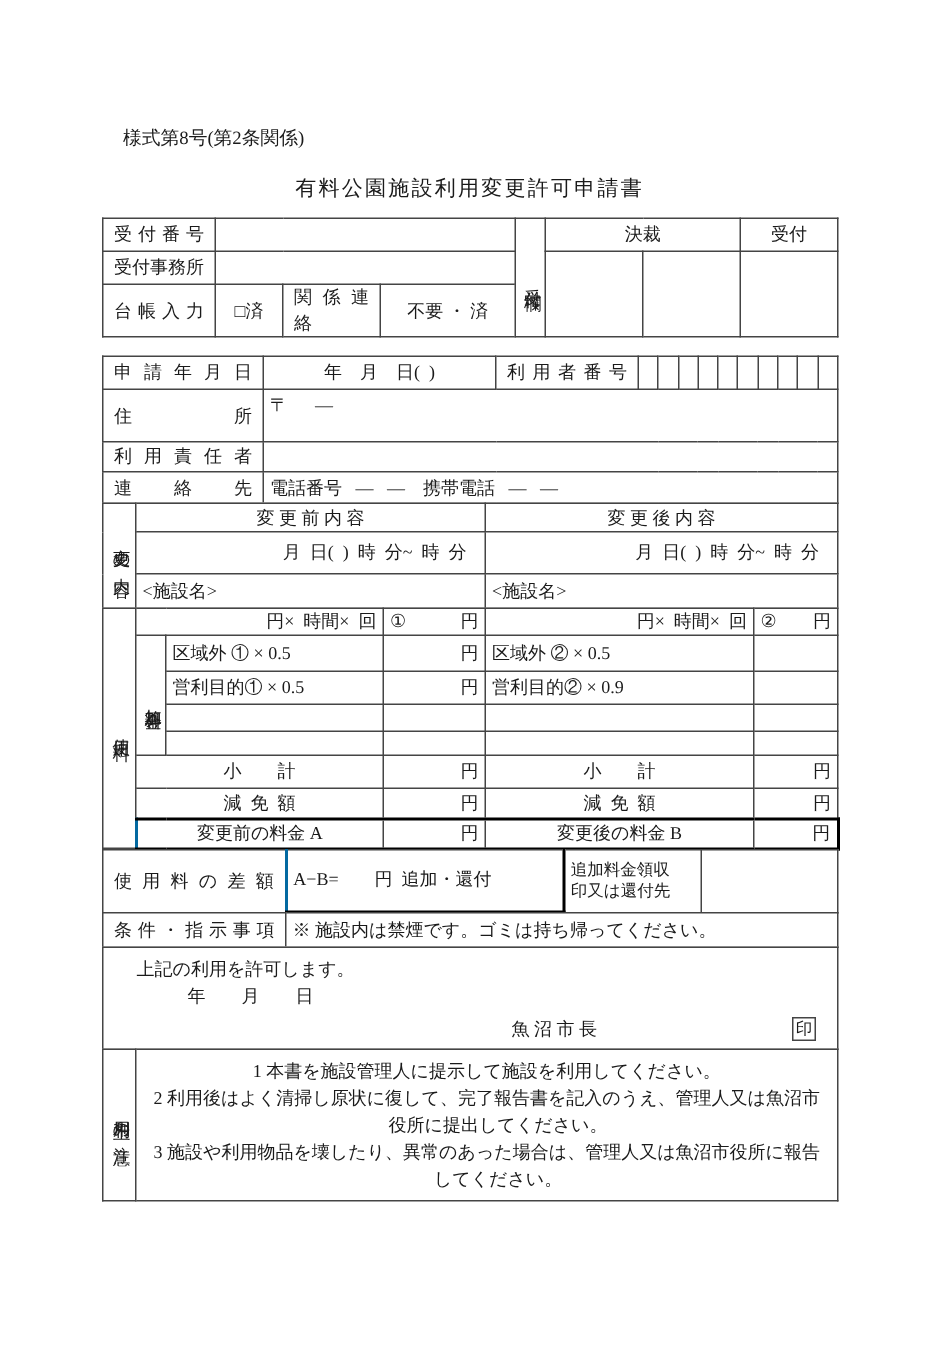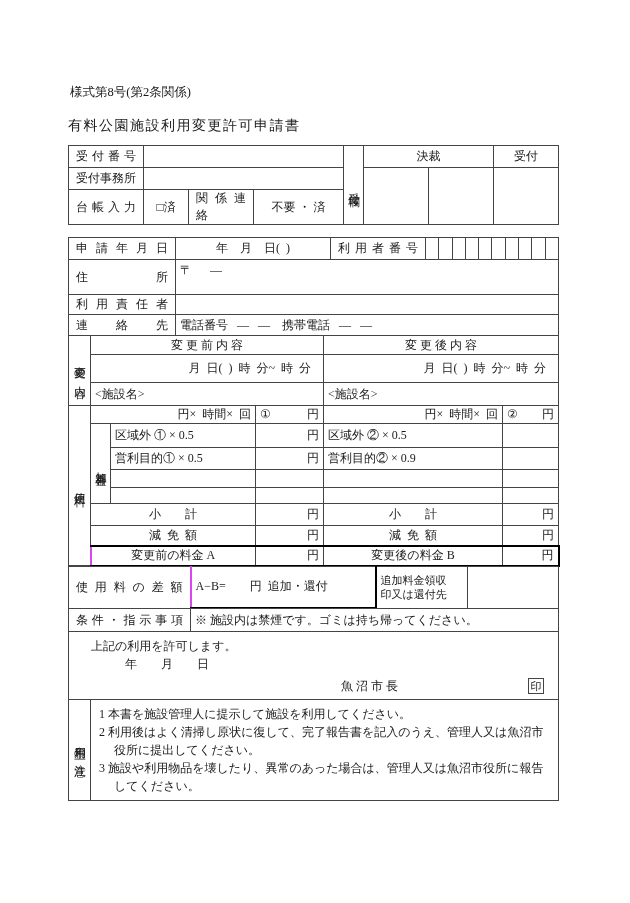--- a/index.html
+++ b/index.html
@@ -3,45 +3,45 @@
 <meta charset="utf-8">
 <style>
   * { box-sizing: border-box; }
   html,body { margin:0; padding:0; }
   body {
     width:630px; height:903px; background:#ffffff;
     font-family:"Liberation Serif","DejaVu Serif",serif;
     color:#1a1a1a;
   }
   .sheet { padding:84px 0 0 68px; }
-  .formno { font-size:12.5px; margin:0 0 0 2px; }
-  .title { width:490px; font-size:14px; margin:16px 0 10px 0; letter-spacing:1.5px; }
+  .formno { font-size:12.5px; margin:0 0 0 14px; }
+  .title { width:490px; text-align:center; font-size:14px; margin:16px 0 10px 0; letter-spacing:1.5px; }
   table { border-collapse:collapse; table-layout:fixed; width:490px; background:#fff; }
   .stack { margin-top:-1px; }
   td { border:1px solid #444; font-size:12px; padding:0 4px; vertical-align:middle; overflow:hidden; }
   .c { text-align:center; }
   .r { text-align:right; }
   .t { vertical-align:top; padding-top:2px; }
   .pre { white-space:pre; }
   .jl { text-align:justify; text-align-last:justify; padding:0 7px; }
   .vtd { text-align:center; padding:0; }
   .vert { writing-mode:vertical-rl; text-orientation:upright; letter-spacing:2px; font-size:11.5px; display:inline-block; }
   .sb { display:flex; justify-content:space-between; align-items:center; }
   .box { padding:0; }
   
   .bt { border-top:2px solid #000; }
   .bb { border-bottom:2px solid #000; }
-  .bl { border-left:2px solid #d946ef; }
+  .bl { border-left:2px solid #0369a1; }
   .br { border-right:2px solid #000; }
   .small2 { font-size:11px; line-height:1.3; padding:2px 4px; }
   .permit-cell { padding:5px 6px 4px 6px; vertical-align:top; }
   .permit-cell div { line-height:1.5; }
   .mayor-row { display:flex; align-items:center; margin-top:4px; }
   .seal { display:inline-block; width:16px; height:16px; line-height:15px; border:1px solid #444; text-align:center; font-size:11px; }
-  .notes-cell { padding:5px 8px; vertical-align:top; }
+  .notes-cell { padding:5px 8px; vertical-align:top;text-align:center; }
   .note { padding-left:15px; text-indent:-15px; line-height:1.5; }
 </style>
 </head>
 <body>
 
 <div class="sheet">
 
   <p class="formno">様式第8号(第2条関係)</p>
   <div class="title">有料公園施設利用変更許可申請書</div>
 

